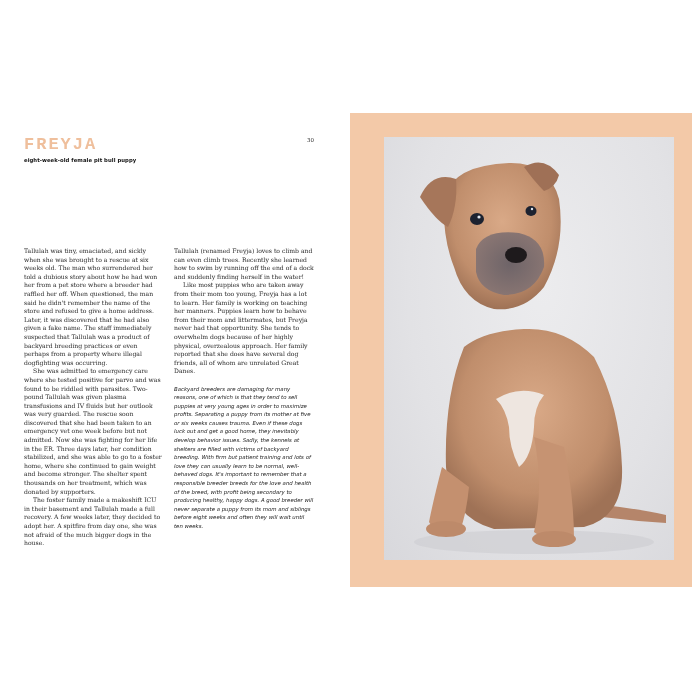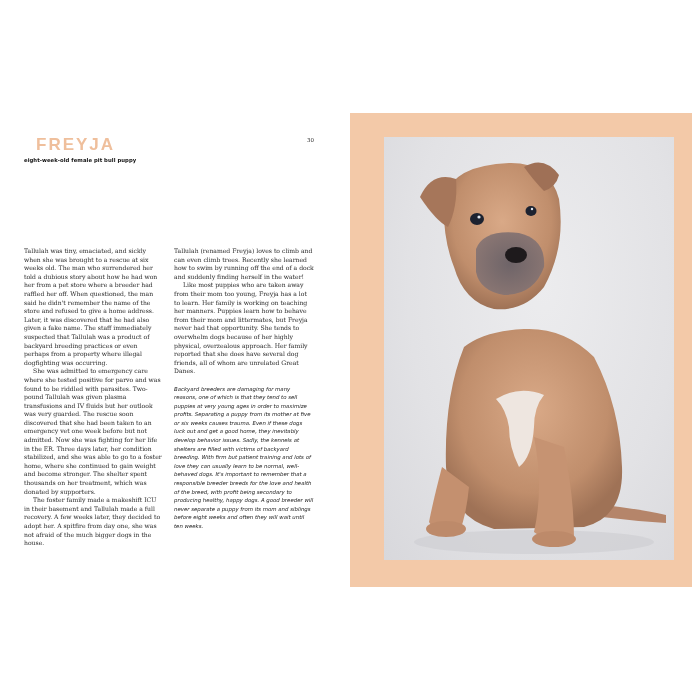--- a/index.html
+++ b/index.html
@@ -2,22 +2,22 @@
 <html><head>
   <meta charset="utf-8">
   <style>
     html, body { margin: 0; padding: 0; }
     body {
       width: 700px; height: 700px; background: #ffffff; position: relative; overflow: hidden;
       font-family: "DejaVu Serif", serif; color: #222;
     }
     .spread { position: absolute; inset: 0; }
     .title {
-      position: absolute; left: 36px; top: 135px;
-      font-family: Liberation Sans, sans-serif; font-weight: bold;
+      position: absolute; left: 24px; top: 135px;
+      font-family: Liberation Mono, monospace; font-weight: bold;
       font-size: 17px; letter-spacing: 2px; color: #efbf9c;
     }
     .subtitle {
       position: absolute; left: 24px; top: 157px;
       font-family: "DejaVu Sans", sans-serif; font-weight: bold;
       font-size: 5.3px; color: #111; letter-spacing: 0.05px;
     }
     .page-num {
       position: absolute; left: 307px; top: 137px;
       font-family: "DejaVu Sans", sans-serif; font-size: 5.5px; color: #333;

